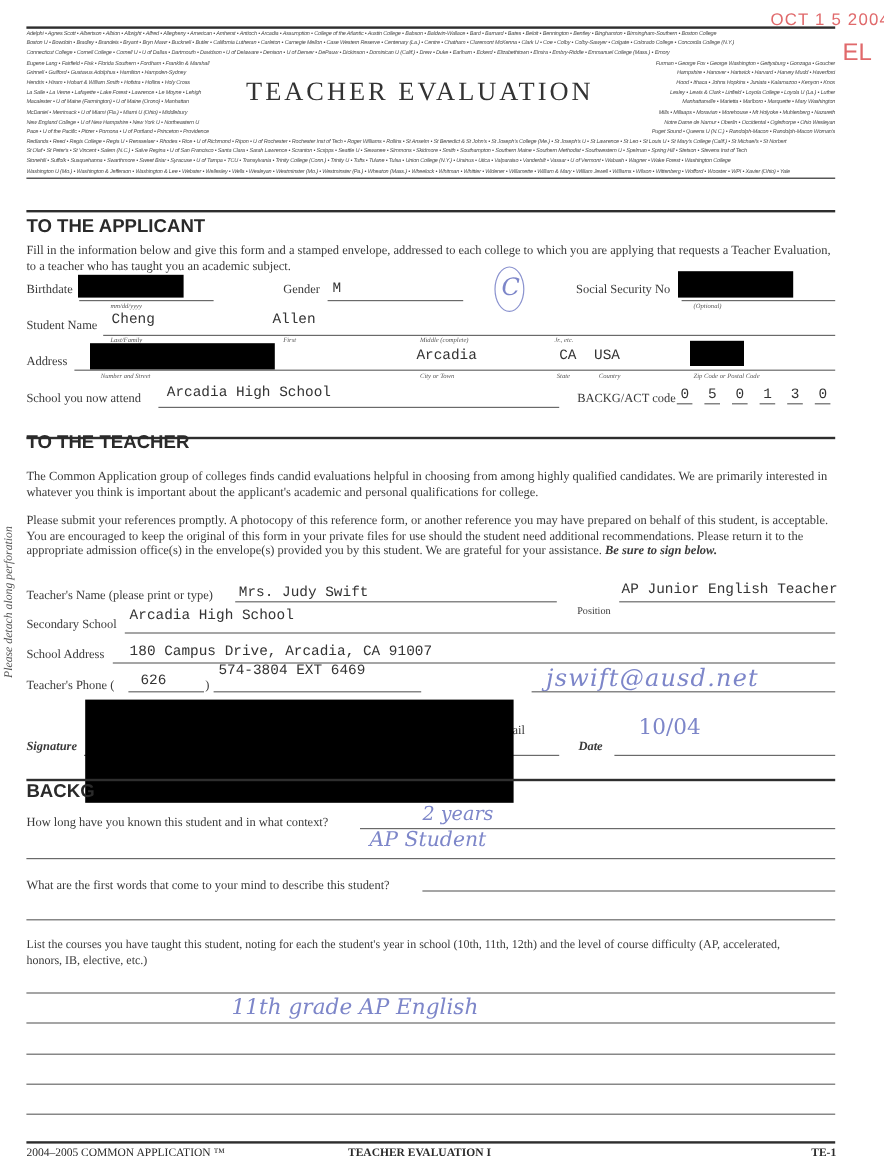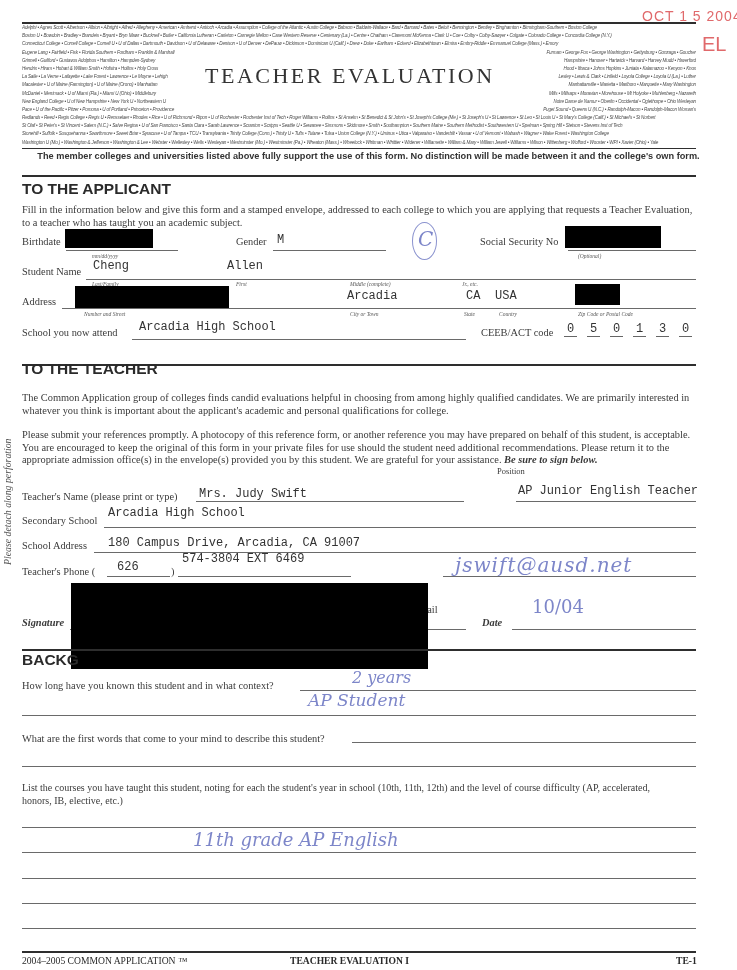--- a/index.html
+++ b/index.html
@@ -58,21 +58,20 @@
 <div class="title">TEACHER EVALUATION</div>
 <div class="colleges" style="left:22px; top:114px; width:674px;">
   <div>Redlands • Reed • Regis College • Regis U • Rensselaer • Rhodes • Rice • U of Richmond • Ripon • U of Rochester • Rochester Inst of Tech • Roger Williams • Rollins • St Anselm • St Benedict &amp; St John's • St Joseph's College (Me.) • St Joseph's U • St Lawrence • St Leo • St Louis U • St Mary's College (Calif.) • St Michael's • St Norbert</div>
   <div>St Olaf • St Peter's • St Vincent • Salem (N.C.) • Salve Regina • U of San Francisco • Santa Clara • Sarah Lawrence • Scranton • Scripps • Seattle U • Sewanee • Simmons • Skidmore • Smith • Southampton • Southern Maine • Southern Methodist • Southwestern U • Spelman • Spring Hill • Stetson • Stevens Inst of Tech</div>
   <div>Stonehill • Suffolk • Susquehanna • Swarthmore • Sweet Briar • Syracuse • U of Tampa • TCU • Transylvania • Trinity College (Conn.) • Trinity U • Tufts • Tulane • Tulsa • Union College (N.Y.) • Ursinus • Utica • Valparaiso • Vanderbilt • Vassar • U of Vermont • Wabash • Wagner • Wake Forest • Washington College</div>
   <div>Washington U (Mo.) • Washington &amp; Jefferson • Washington &amp; Lee • Webster • Wellesley • Wells • Wesleyan • Westminster (Mo.) • Westminster (Pa.) • Wheaton (Mass.) • Wheelock • Whitman • Whittier • Widener • Willamette • William &amp; Mary • William Jewell • Williams • Wilson • Wittenberg • Wofford • Wooster • WPI • Xavier (Ohio) • Yale</div>
 </div>
 <div class="rule thick" style="left:22px; top:148px; width:674px; border-top-width:1.5px;"></div>
 
 <div class="support">
-  <div>The member colleges and universities listed above fully support the use of this form. No distinction will be made between it and the college's own form.</div>
 </div>
 <div class="rule thick" style="left:22px; top:175px; width:674px; border-top-width:2.5px;"></div>
 
 <div class="section-head" style="left:22px; top:180px;">TO THE APPLICANT</div>
 <div class="para" style="top:204px;">Fill in the information below and give this form and a stamped envelope, addressed to each college to which you are applying that requests a Teacher Evaluation, to a teacher who has taught you an academic subject.</div>
 
 <div class="label" style="left:22px; top:236px;">Birthdate</div>
 <div class="rule" style="left:66px; top:250px; width:112px;"></div>
 <div class="redact" style="left:65px; top:229px; width:88px; height:19px;"></div>
 <div class="sub" style="left:92px; top:253px;">mm/dd/yyyy</div>
@@ -107,21 +106,21 @@
 <div class="rule" style="left:62px; top:308px; width:634px;"></div>
 <div class="sub" style="left:84px; top:311px;">Number and Street</div>
 <div class="sub" style="left:350px; top:311px;">City or Town</div>
 <div class="sub" style="left:464px; top:311px;">State</div>
 <div class="sub" style="left:499px; top:311px;">Country</div>
 <div class="sub" style="left:578px; top:311px;">Zip Code or Postal Code</div>
 
 <div class="label" style="left:22px; top:327px;">School you now attend</div>
 <div class="typed" style="left:139px; top:320px;">Arcadia High School</div>
 <div class="rule" style="left:132px; top:339px; width:334px;"></div>
-<div class="label" style="left:481px; top:327px;">CEEB/ACT code</div>
+<div class="label" style="left:481px; top:327px;">BACKG/ACT code</div>
 <div style="position:absolute; left:562px; top:322px; width:134px; height:18px;">
   <span class="typed" style="left:2px; top:0; border-bottom:1px solid #666; padding:0 3px;">0</span>
   <span class="typed" style="left:25px; top:0; border-bottom:1px solid #666; padding:0 3px;">5</span>
   <span class="typed" style="left:48px; top:0; border-bottom:1px solid #666; padding:0 3px;">0</span>
   <span class="typed" style="left:71px; top:0; border-bottom:1px solid #666; padding:0 3px;">1</span>
   <span class="typed" style="left:94px; top:0; border-bottom:1px solid #666; padding:0 3px;">3</span>
   <span class="typed" style="left:117px; top:0; border-bottom:1px solid #666; padding:0 3px;">0</span>
 </div>
 
 <div class="rule thick" style="left:22px; top:364px; width:674px; border-top-width:2.5px;"></div>
@@ -131,21 +130,21 @@
 <div class="para" style="top:429px;">
   <span>Please submit your references promptly. A photocopy of this reference form, or another reference you may have prepared on behalf of this student, is acceptable. You are encouraged to keep the original of this form in your private files for use should the student need additional recommendations. Please return it to the appropriate admission office(s) in the envelope(s) provided you by this student. We are grateful for your assistance.</span>
   <b><i>Be sure to sign below.</i></b>
 </div>
 
 <div class="side">Please detach along perforation</div>
 
 <div class="label" style="left:22px; top:491px;">Teacher's Name (please print or type)</div>
 <div class="typed" style="left:199px; top:487px;">Mrs. Judy Swift</div>
 <div class="rule" style="left:196px; top:501px; width:268px;"></div>
-<div class="label" style="left:481px; top:466px; font-size:8.5px;margin-left:16px;">Position</div>
+<div class="label" style="left:481px; top:504px; font-size:8.5px;">Position</div>
 <div class="typed" style="left:518px; top:484px;">AP Junior English Teacher</div>
 <div class="rule" style="left:516px; top:501px; width:180px;"></div>
 
 <div class="label" style="left:22px; top:515px;">Secondary School</div>
 <div class="typed" style="left:108px; top:506px;">Arcadia High School</div>
 <div class="rule" style="left:104px; top:527px; width:592px;"></div>
 
 <div class="label" style="left:22px; top:540px;text-align:center;">School Address</div>
 <div class="typed" style="left:108px; top:536px;">180 Campus Drive,  Arcadia, CA 91007</div>
 <div class="rule" style="left:94px; top:552px; width:602px;"></div>

